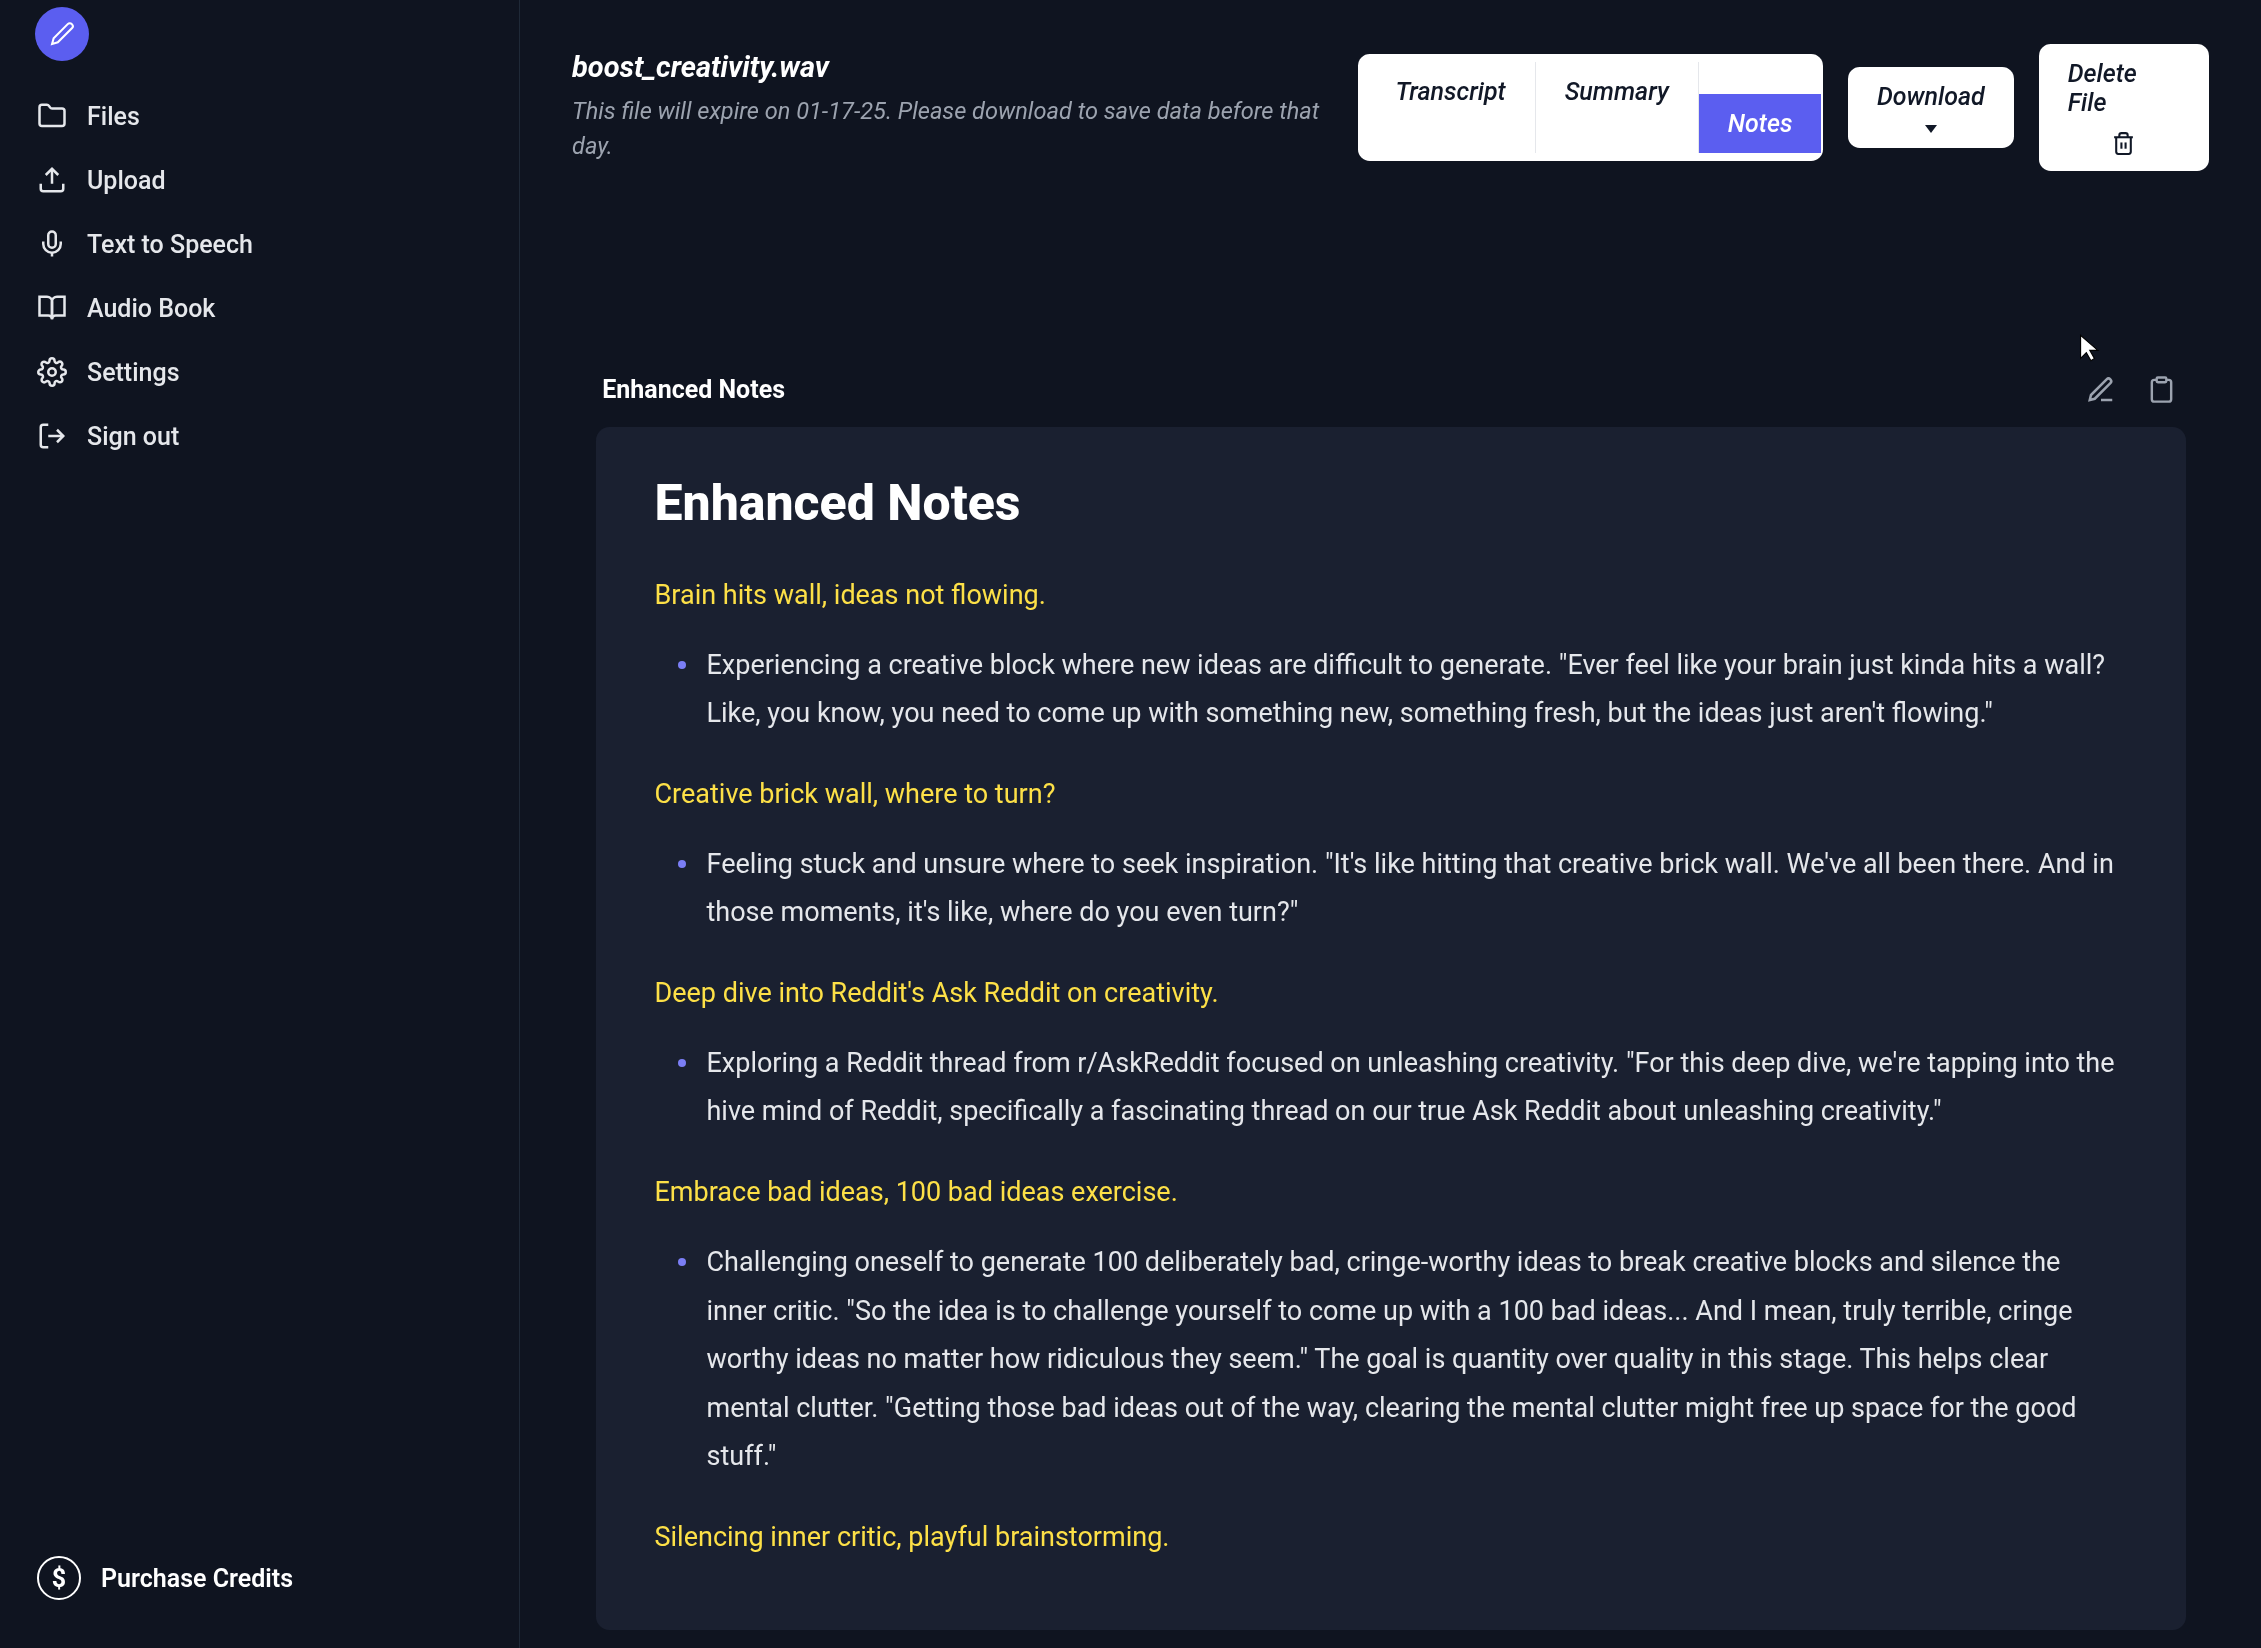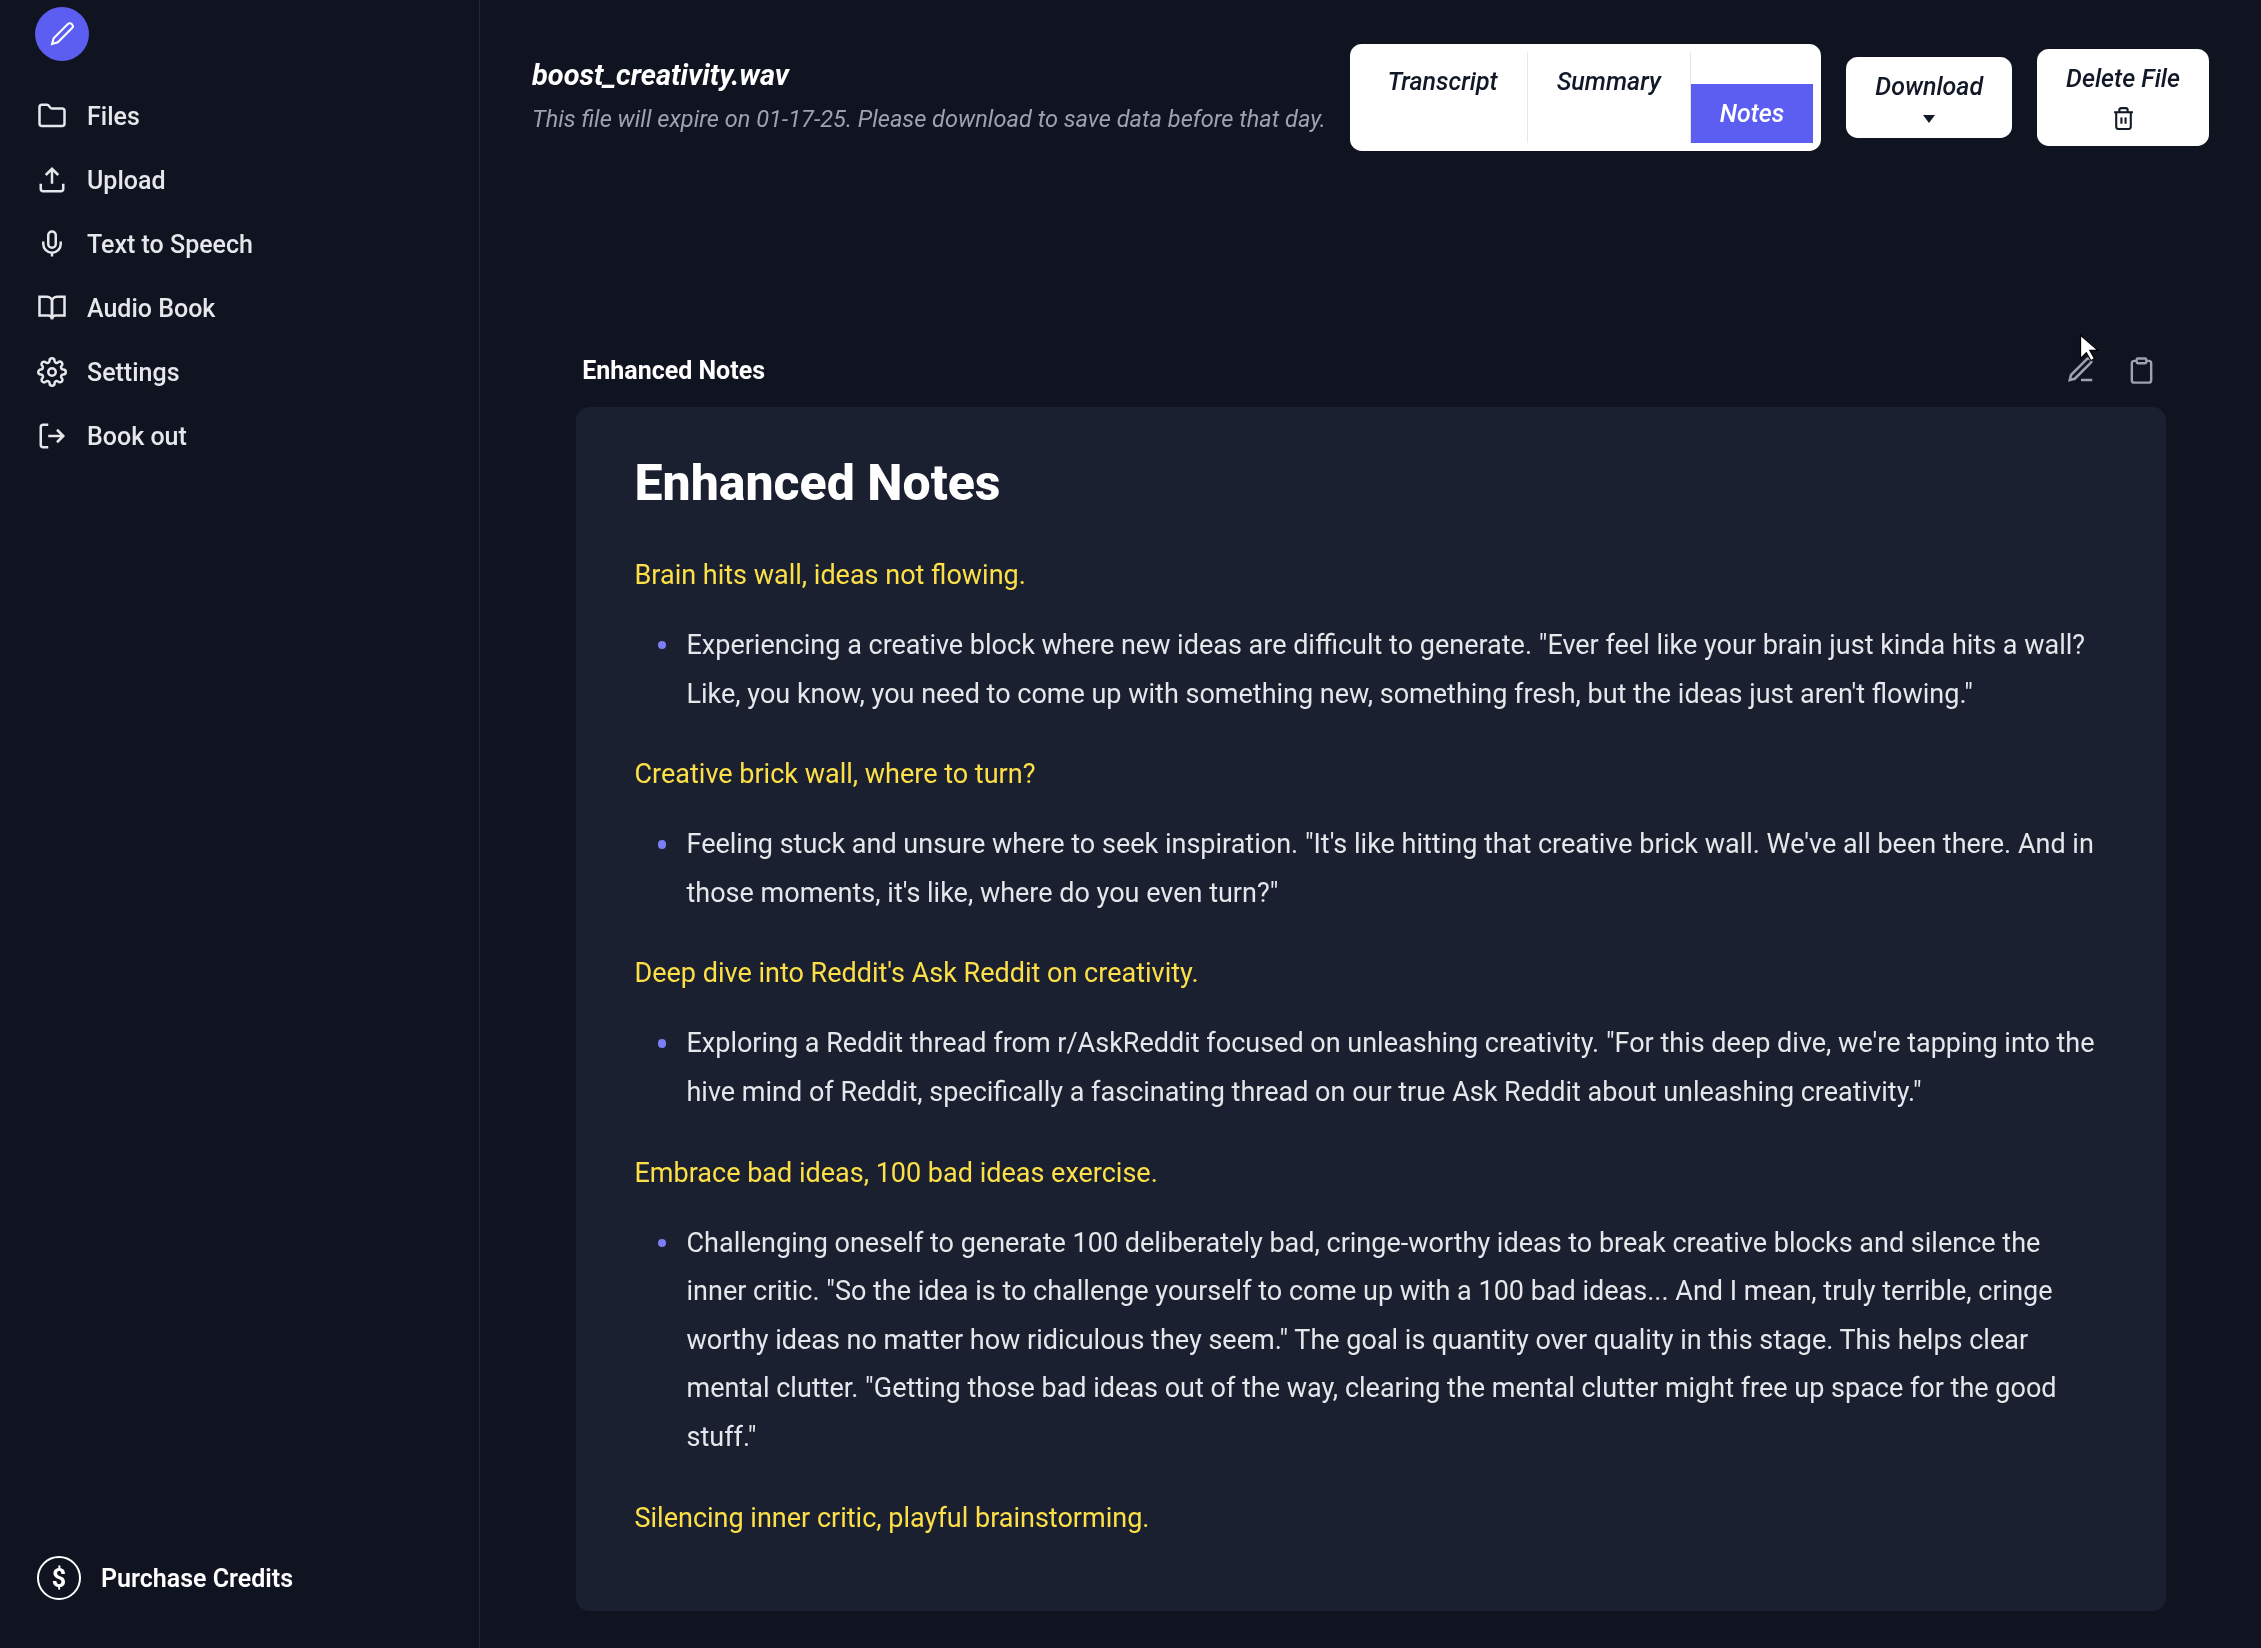--- a/index.html
+++ b/index.html
@@ -10,21 +10,21 @@
     body {
       font-family: -apple-system, BlinkMacSystemFont, 'Segoe UI', Roboto, sans-serif;
       background: #0f1420;
       color: #e5e7eb;
       width: 2261px;
       height: 1649px;
       overflow: hidden;
       display: flex;
     }
     .sidebar {
-      width: 480px;
+      width: 520px;
       background: #0f1420;
       border-right: 0.8px solid #1f2937;
       display: flex;
       flex-direction: column;
       padding: 6.7px 0;
     }
     .logo-wrap {
       padding: 0 35px 23.6px 35px;
     }
     .logo {
@@ -298,21 +298,21 @@
       <span>Settings</span>
     </div>
     <div class="nav-item">
       <span class="nav-icon">
         <svg width="30" height="30" viewBox="0 0 24 24" fill="none" stroke="#e5e7eb" stroke-width="2">
             <path d="M9 21H5a2 2 0 0 1-2-2V5a2 2 0 0 1 2-2h4"></path>
             <polyline points="16 17 21 12 16 7"></polyline>
             <line x1="21" y1="12" x2="9" y2="12"></line>
           </svg>
       </span>
-      <span>Book out</span>
+      <span>Sign out</span>
     </div>
   </nav>
   <div class="sidebar-footer">
     <div class="credits-btn">
       <span class="credits-icon">$</span>
       <span>Purchase Credits</span>
     </div>
   </div>
 </aside>
 

